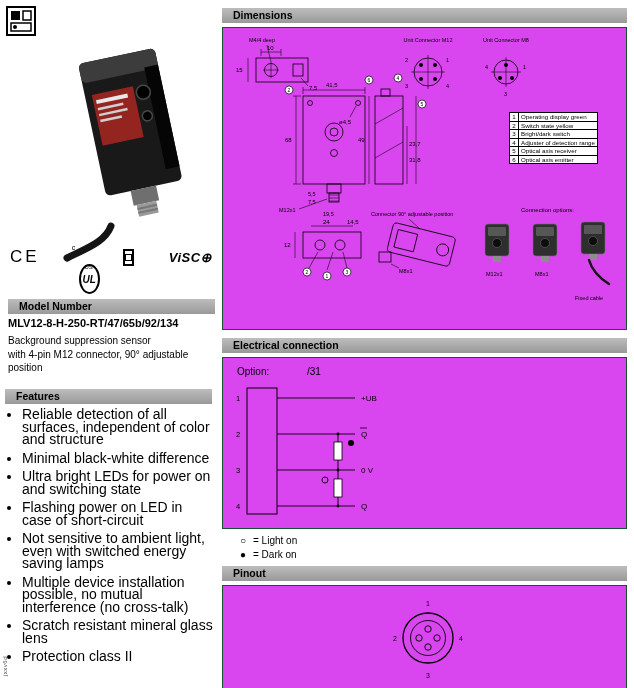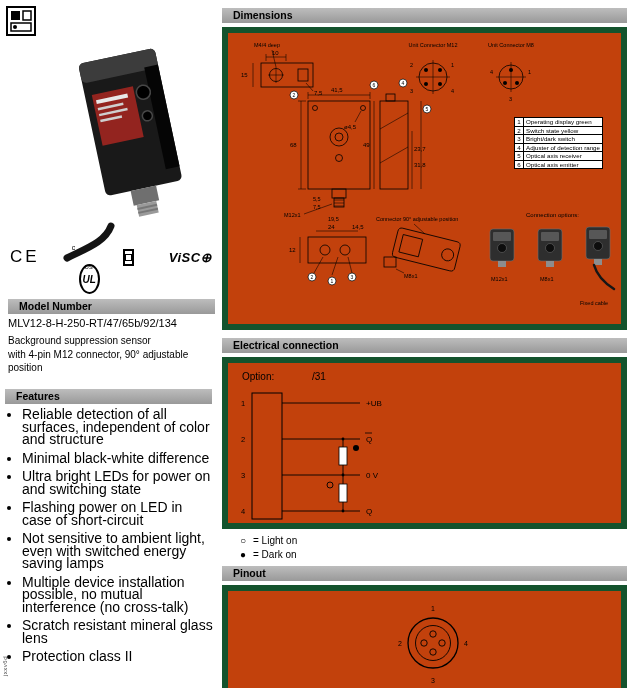--- a/index.html
+++ b/index.html
@@ -1,40 +1,40 @@
 <!DOCTYPE html>
 <html><head>
 <meta charset="utf-8">
 <style>
   *{margin:0;padding:0;box-sizing:border-box}
   body{font-family:"Liberation Sans",sans-serif;background:#fff;color:#000}
   #page{position:relative;width:634px;height:688px;background:#fff;overflow:hidden}
   .abs{position:absolute}
   .section-bar{position:absolute;height:15px;background:linear-gradient(#bdbdbd,#999);font-size:10.5px;font-weight:bold;color:#000;padding:1px 11px;line-height:13px}
-  .box{position:absolute;border:6px solid #14532d;background:#c2410c}
+  .box{position:absolute;border:1px solid #14532d;background:#d946ef}
   .o{fill:none;stroke:#000;stroke-width:0.8}
   .dl{stroke:#000;stroke-width:0.55}
   .dl2{stroke:#000;stroke-width:0.9}
   .pin{fill:#000}
   svg text{font-family:"Liberation Sans",sans-serif;fill:#000}
   .marker circle{fill:#fff;stroke:#000;stroke-width:0.7}
   .marker text{font-size:5px;text-anchor:middle}
   .legend{position:absolute;left:286px;top:84px;border-collapse:collapse;background:#fff}
   .legend td{border:1px solid #000;font-size:6.2px;line-height:7.5px;padding:0 2px;white-space:nowrap}
   .legend td.n{text-align:center;width:9px;padding:0 1px}
   .certs{position:absolute;left:10px;top:243px;width:202px;height:28px;display:flex;align-items:center;gap:35px}
   .ce{font-size:17px;letter-spacing:3px}
   .ul{position:relative;width:30px;height:26px}
   .ul-circle{position:absolute;left:4px;top:20px;width:21px;height:30px;border:2px solid #000;border-radius:50%;display:flex;align-items:center;justify-content:center;font-weight:bold;font-style:italic;font-size:10px}
   .ul-c{position:absolute;left:-3px;top:0;font-size:7px}
   .ul-us{position:absolute;right:-5px;bottom:0;font-size:6px}
   .pc2{width:17px;height:17px;border:2px solid #000;display:flex;align-items:center;justify-content:center}
   .pc2 .inner{width:7px;height:7px;border:1.5px solid #000;display:block}
   .visco{font-size:13px;font-weight:bold;font-style:italic;letter-spacing:0.5px}
-  .model-number{position:absolute;left:8px;top:317px;width:207px;font-size:11px;font-weight:normal}
+  .model-number{position:absolute;left:8px;top:317px;width:207px;font-size:11px;font-weight:bold}
   .desc{position:absolute;left:8px;font-size:10px;line-height:12.5px;width:202px}
   .features{position:absolute;left:10px;top:408px;width:204px;list-style:disc}
   .features li{font-size:14px;line-height:12.5px;margin:0 0 6px 12px}
   .opt-label{position:absolute;left:14px;top:8px;font-size:10px}
   .opt-value{position:absolute;left:84px;top:8px;font-size:10px}
   .elec-legend{position:absolute;left:240px;top:534px;font-size:10px;line-height:14px}
   .elec-legend .sym{display:inline-block;width:13px;font-size:10px}
   .side-code{position:absolute;left:2px;top:676px;transform:rotate(-90deg);transform-origin:0 0;font-size:6px;color:#444;letter-spacing:0.5px;white-space:nowrap}
 </style>
 </head>

